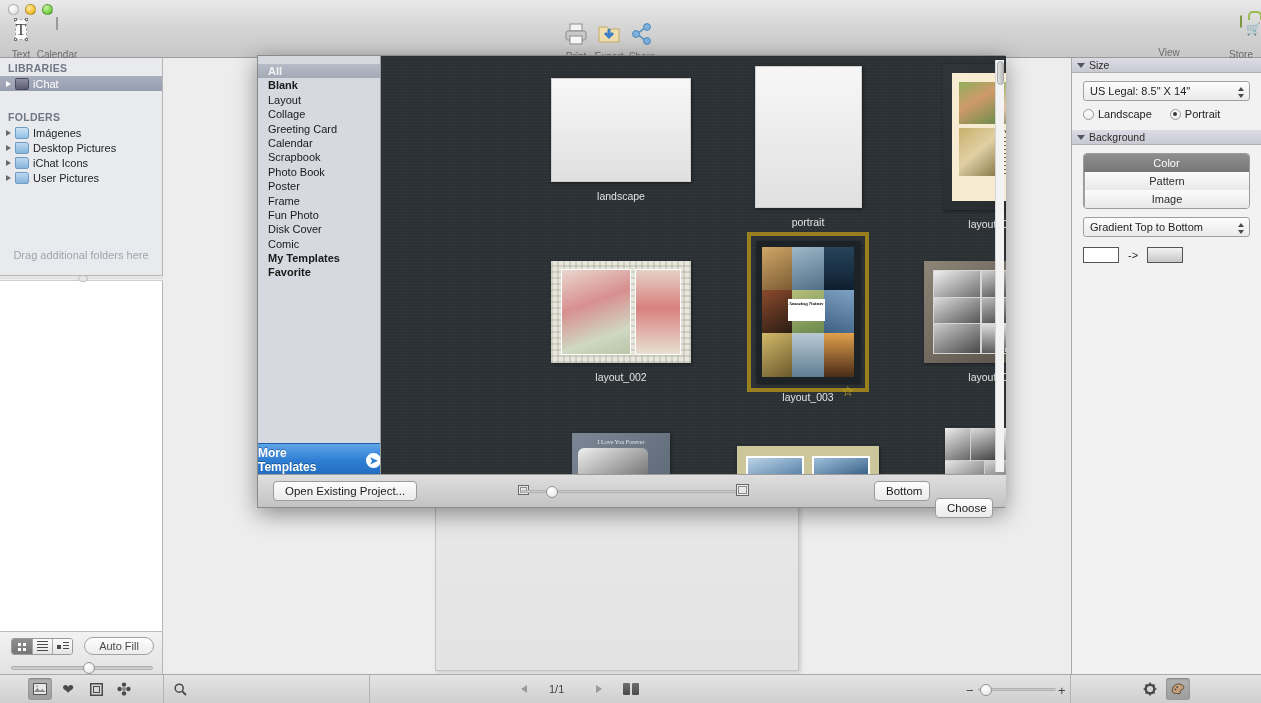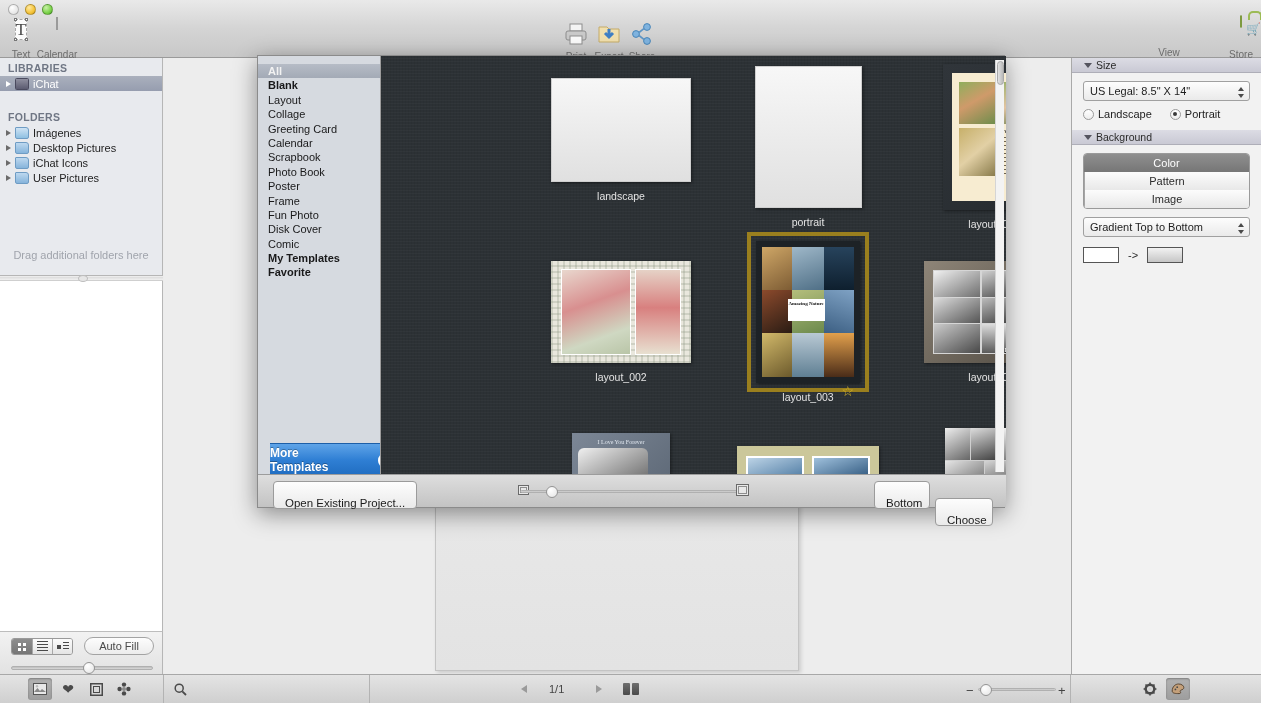--- a/index.html
+++ b/index.html
@@ -151,21 +151,21 @@
   .zoom-s { position: absolute; top: 9px; width: 78px; height: 11px; }
   .zoom-s .track { top:4px; height:3px; }
 
   
   .inspector {
     position: absolute; left: 1071px; top: 58px; width: 190px; height: 616px;
     background: #f2f2f2; border-left: 1px solid #a9a9a9;
   }
   .insp-hd {
     height: 15px; background: linear-gradient(to bottom,#dcdce4,#c9c9d4);
-    border-bottom: 1px solid #aeaeb8; display:flex; align-items:center; padding-left: 12px;
+    border-bottom: 1px solid #aeaeb8; display:flex; align-items:center; padding-left: 5px;
     font-size: 10.5px; color:#2b2b2b;
   }
   .disc { width:0;height:0;border-left:4.5px solid transparent;border-right:4.5px solid transparent;border-top:5px solid #55555f; margin-right:4px; }
   .insp-body { padding: 8px 11px 10px; }
   .popup {
     position: relative; height: 20px; border: 1px solid #a0a0a0; border-radius: 3px;
     background: linear-gradient(to bottom,#fdfdfd,#eaeaea);
     font-size: 11px; color: #1d1d1d; line-height: 18px; padding-left: 6px;
   }
   .popup .stepper {
@@ -209,21 +209,21 @@
   .cat-pane {
     position: absolute; left: 0; top: 0; width: 123px; height: 420px;
     background: #d6dae0; border-right: 1px solid #9c9c9c; overflow: hidden;
   }
   .cat {
     height: 14.4px; line-height: 14px; padding-left: 10px; font-size: 11px; color: #19191a;
   }
   .cat.bold { font-weight: bold; }
   .cat.sel { background: linear-gradient(to bottom,#b6bcc6,#a3aab6); color: #f2f2f2; font-weight: bold; }
   .more-btn {
-    position: absolute; left: 12px; bottom: 0; width: 123px; height: 33px;
+    position: absolute; left: 0; bottom: 0; width: 123px; height: 33px;
     background: linear-gradient(to bottom,#5fa4e8 0%, #2f7fd4 50%, #1f6cc0 100%);
     border-top: 1px solid #1d5fa8;
     display:flex; align-items:center; justify-content:center; gap:20px;
     color:#fff; font-size:12px; font-weight:bold; text-shadow: 0 -1px 0 rgba(0,0,0,.3);
   }
   .more-btn .circ {
     width:15px;height:15px;border-radius:50%;background:#fff;color:#2f7fd4;
     display:flex;align-items:center;justify-content:center;font-size:10px; text-shadow:none;
   }
   .grid-pane {
@@ -243,24 +243,24 @@
     position: absolute; right: 2px; top: 4px; width: 9px; height: 412px;
     background: #f3f3f3; border-left: 1px solid #d5d5d5;
   }
   .vthumb { position:absolute; left:1px; top:1px; width:7px; height:24px; border-radius:4px;
     background: linear-gradient(to right,#e2e2e2,#b9b9b9); border:1px solid #a8a8a8; }
   .dlg-bottom {
     position: absolute; left: 0; bottom: 0; width: 748px; height: 33px;
     background: linear-gradient(to bottom,#dedede,#c3c3c3); border-top: 1px solid #9c9c9c;
   }
   .btn {
-    height: 28px; border: 1px solid #9b9b9b; border-radius: 4px;
+    height: 20px; border: 1px solid #9b9b9b; border-radius: 4px;
     background: linear-gradient(to bottom,#fdfdfd,#eaeaea);
     font-size: 11.5px; color: #1b1b1b; line-height: 18px; text-align:center;
-    padding: 12px 11px; position: absolute;
+    padding: 0 11px; position: absolute;
   }
   .dlg-slider { position:absolute; left:262px; top:12px; width: 222px; height: 10px; }
   .dlg-slider .track { top:3px; height:3px; }
   .sz-ico { position:absolute; top:10px; width:11px; height:10px; border:1px solid #6a6a6a; background:#e8e8e8; }
   .sz-ico i { position:absolute; left:1px; top:1px; right:1px; bottom:1px; border:1px solid #8d8d8d; }
 
   
   .th { position: relative; box-shadow: 1px 1px 3px rgba(0,0,0,.45); }
   .blank-th { background: linear-gradient(to bottom,#f7f7f7,#e0e0e0); border:1px solid #cfcfcf; }
 </style>

